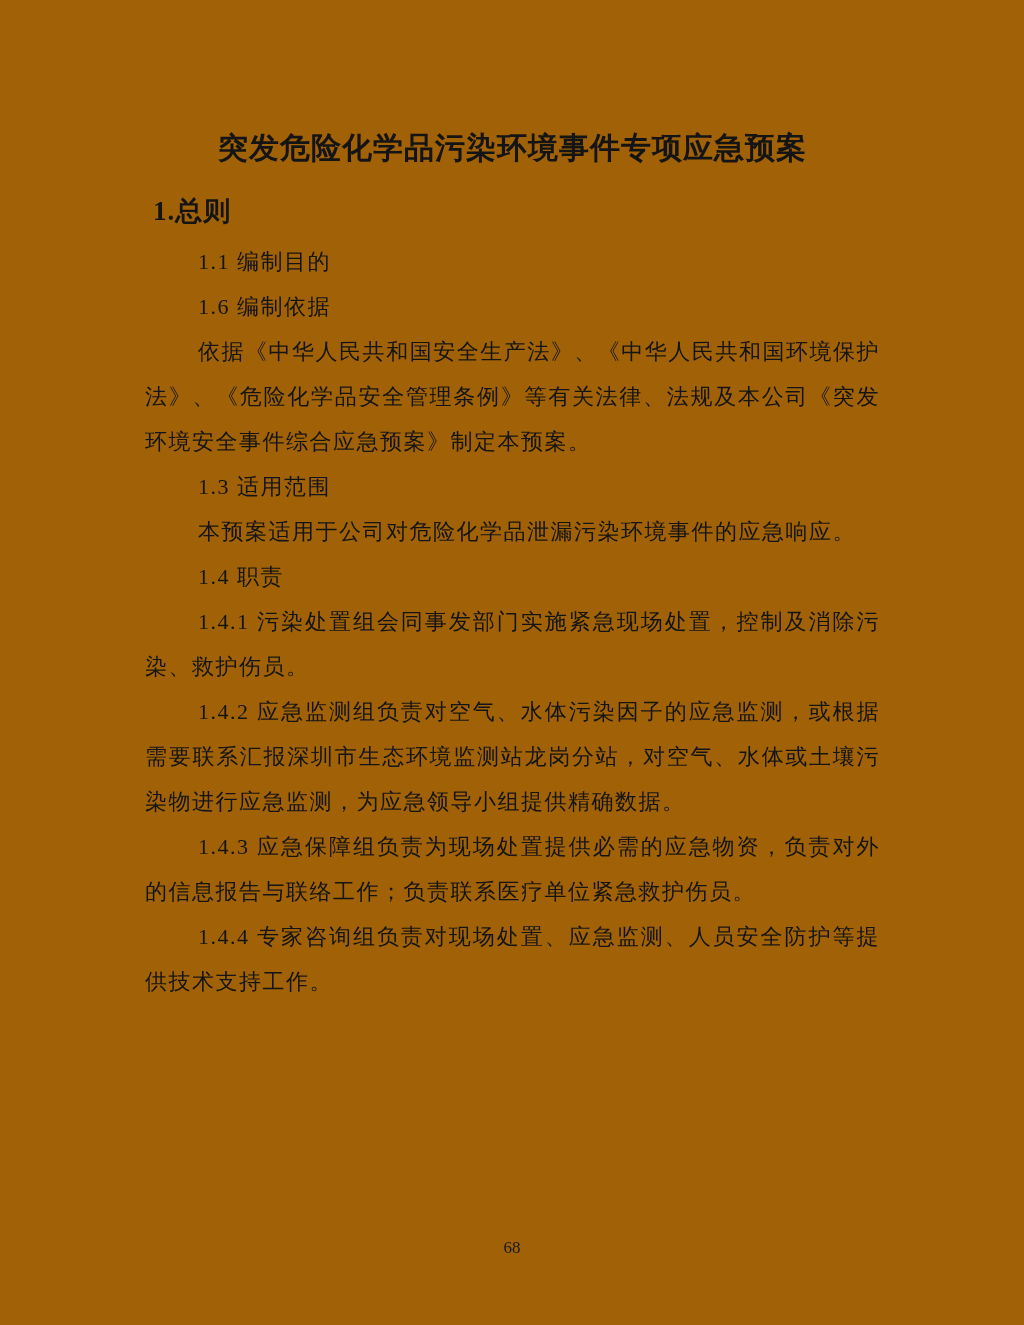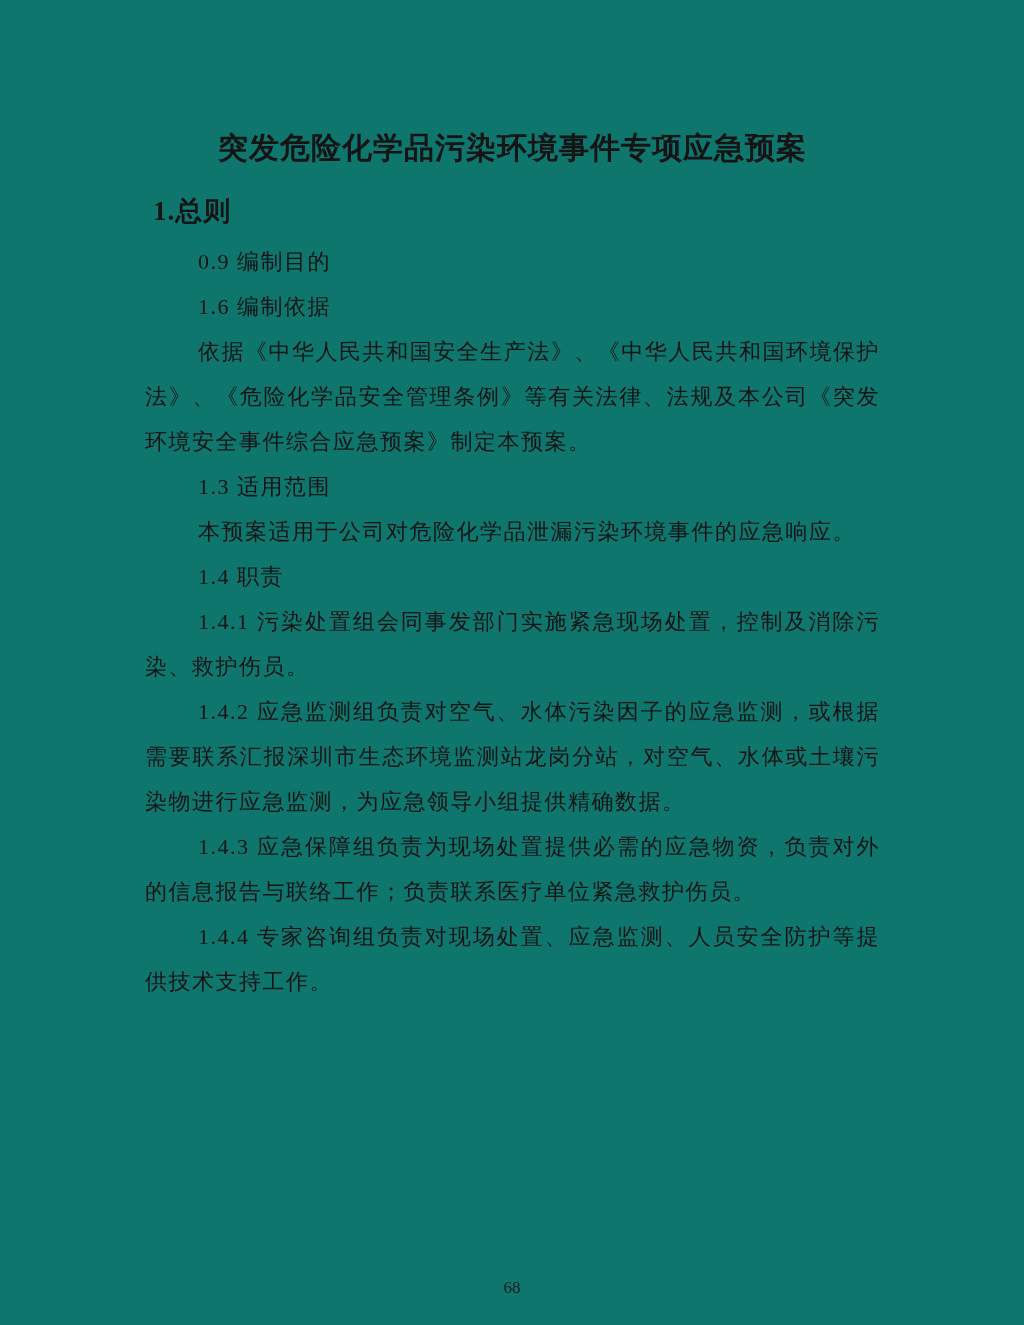--- a/index.html
+++ b/index.html
@@ -12,21 +12,21 @@
     height: 1325px;
     font-family: "Liberation Serif", "DejaVu Serif", serif;
     color: #141414;
   }
   .page {
     position: relative;
     width: 1024px;
     height: 1325px;
     box-sizing: border-box;
     padding: 126px 144px 0 145px;
-    background: #0f766e;
+    background: #a16207;
     overflow: hidden;
   }
   .doc-title {
     margin: 0 0 21px 0;
     font-size: 30px;
     font-weight: bold;
     line-height: 44px;
     text-align: center;
     letter-spacing: 1px;
   }
@@ -47,32 +47,31 @@
   }
   .page-number {
     position: absolute;
     left: 0;
     right: 0;
     top: 1238px;
     text-align: center;
     font-size: 17px;
     letter-spacing: 0;
     color: #1a1a1a;
-    margin-top: 40px;
   }
 </style>
 </head>
 <body>
 
 <div class="page">
   <h1 class="doc-title">突发危险化学品污染环境事件专项应急预案</h1>
 
   <h2 class="section-heading">1.总则</h2>
 
-  <p class="para">0.9 编制目的</p>
+  <p class="para">1.1 编制目的</p>
   <p class="para">1.6 编制依据</p>
   <p class="para">依据《中华人民共和国安全生产法》、《中华人民共和国环境保护法》、《危险化学品安全管理条例》等有关法律、法规及本公司《突发环境安全事件综合应急预案》制定本预案。</p>
   <p class="para">1.3 适用范围</p>
   <p class="para">本预案适用于公司对危险化学品泄漏污染环境事件的应急响应。</p>
   <p class="para">1.4 职责</p>
   <p class="para">1.4.1 污染处置组会同事发部门实施紧急现场处置，控制及消除污染、救护伤员。</p>
   <p class="para">1.4.2 应急监测组负责对空气、水体污染因子的应急监测，或根据需要联系汇报深圳市生态环境监测站龙岗分站，对空气、水体或土壤污染物进行应急监测，为应急领导小组提供精确数据。</p>
   <p class="para">1.4.3 应急保障组负责为现场处置提供必需的应急物资，负责对外的信息报告与联络工作；负责联系医疗单位紧急救护伤员。</p>
   <p class="para">1.4.4 专家咨询组负责对现场处置、应急监测、人员安全防护等提供技术支持工作。</p>
 

